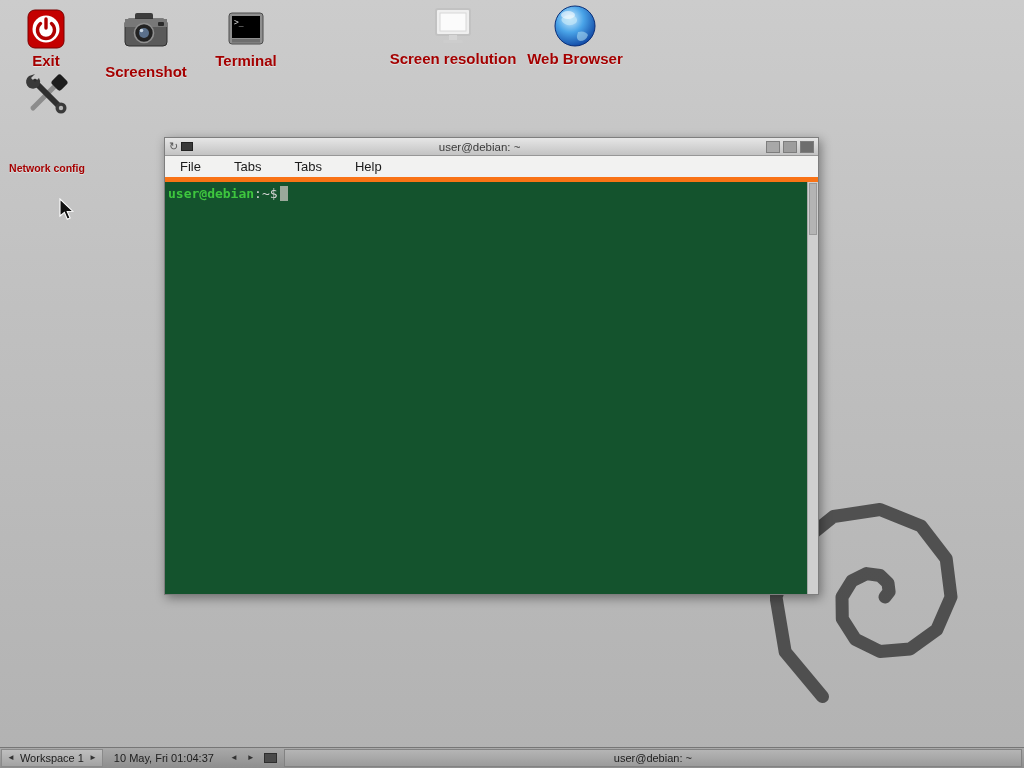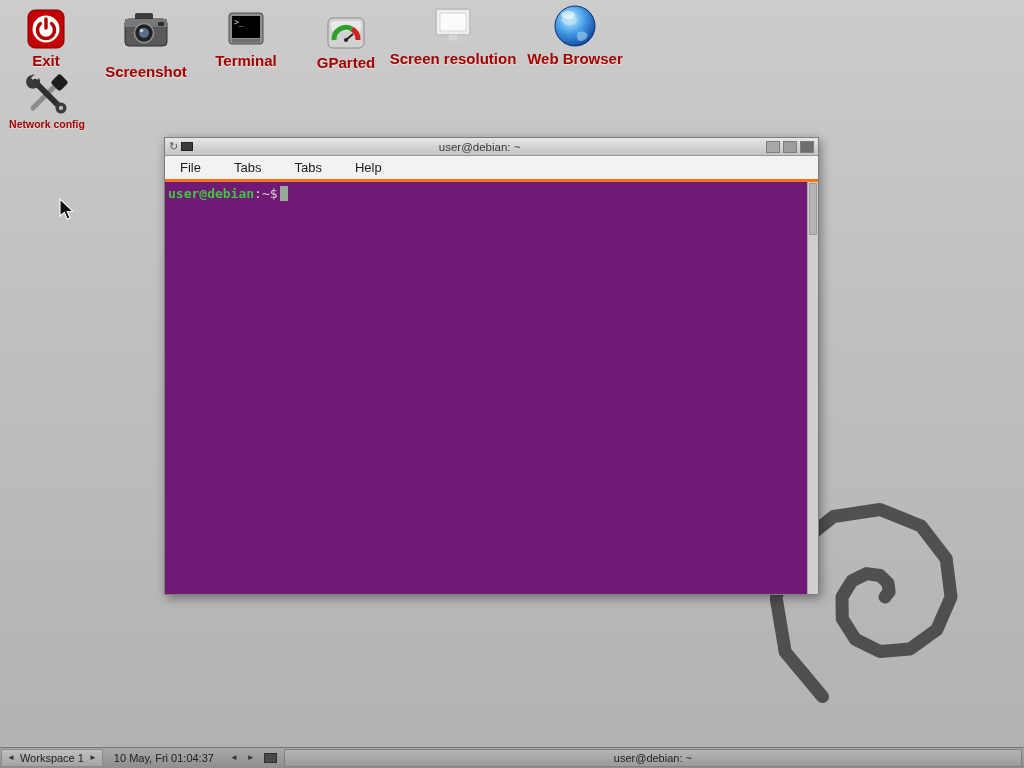--- a/index.html
+++ b/index.html
@@ -40,28 +40,28 @@
   }
   .tb-left-icon { font-size:11px; line-height:11px; color:#555; }
   .tb-mini { width:12px; height:9px; background:#3a3a3a; border:1px solid #222; }
   .tb-title { flex:1; text-align:center; font-size:11.5px; color:#3a3a3a; }
   .tb-btn { width:14px; height:12px; background:#a8a8a8; border:1px solid #7d7d7d; }
   .tb-btn.max { background:#9d9d9d; }
   .tb-btn.close { background:#6e6e6e; }
 
   .menubar {
     height:26px; flex:0 0 26px; background:#f2f2f1;
-    border-bottom:3px solid #f97316;
+    border-bottom:5px solid #f97316;
     display:flex; align-items:center; padding-left:12px; gap:27px;
     font-size:13px; color:#1b1b1b;
   }
   .menubar .mi { padding:2px 3px; }
 
   .term {
-    flex:1; position:relative; background:#701a75;
+    flex:1; position:relative; background:#14532d;
     font-family:"DejaVu Sans Mono", monospace; font-size:13px;
     padding:4px 3px;
   }
   .prompt-line { display:flex; align-items:center; white-space:pre; }
   .p-user { color:#3ec63e; font-weight:bold; }
   .p-rest { color:#d6d6d6; }
   .p-cursor { width:8px; height:15px; background:#9aa89a; margin-left:2px; }
 
   .scrollbar {
     position:absolute; top:0; right:0; bottom:0; width:11px;
@@ -134,33 +134,20 @@
       <svg width="40" height="40" viewBox="0 0 40 40">
         <rect x="3" y="3" width="34" height="31" rx="3" fill="#8f8f8f" stroke="#4d4d4d"></rect>
         <rect x="6" y="6" width="28" height="22" fill="#000"></rect>
         <text x="8" y="15" font-family="DejaVu Sans Mono, monospace" font-size="8" fill="#cfcfcf">&gt;_</text>
         <rect x="6" y="29" width="28" height="3.5" fill="#6e6e6e"></rect>
       </svg>
     </div>
     <div class="lbl">Terminal</div>
   </div>
 
-  <div class="dicon" style="left:306px; top:6px; width:80px;">
-    <div class="art">
-      <svg width="42" height="38" viewBox="0 0 42 38">
-        <rect x="3" y="4" width="36" height="30" rx="5" fill="#d2d2d2" stroke="#8a8a8a"></rect>
-        <rect x="6" y="7" width="30" height="10" rx="3" fill="#e9e9e9"></rect>
-        <path d="M9 26 A12 12 0 0 1 27 15" fill="none" stroke="#2ea02e" stroke-width="5"></path>
-        <path d="M27 15 A12 12 0 0 1 33 26" fill="none" stroke="#cc2222" stroke-width="5"></path>
-        <line x1="21" y1="26" x2="28" y2="20" stroke="#222" stroke-width="2"></line>
-        <circle cx="21" cy="26" r="2" fill="#222"></circle>
-      </svg>
-    </div>
-    <div class="lbl">GParted</div>
-  </div>
 
   <div class="dicon" style="left:388px; top:2px; width:130px;justify-content:flex-end;">
     <div class="art">
       <svg width="44" height="42" viewBox="0 0 44 42">
         <rect x="5" y="3" width="34" height="26" rx="2" fill="#efefef" stroke="#c2c2c2" stroke-width="2"></rect>
         <rect x="9" y="7" width="26" height="18" fill="#fbfbfb" stroke="#d8d8d8"></rect>
         <rect x="18" y="29" width="8" height="5" fill="#d5d5d5"></rect>
         <rect x="12" y="34" width="20" height="3" rx="1.5" fill="#cdcdcd"></rect>
       </svg>
     </div>
@@ -179,21 +166,21 @@
         </defs>
         <circle cx="23" cy="22" r="20" fill="url(#gl)" stroke="#0a2f78"></circle>
         <path d="M10 14 q6 -5 12 -2 q5 3 2 7 q-6 4 -11 1 q-5 -3 -3 -6z" fill="#bfe4f7" opacity=".75"></path>
         <path d="M26 28 q7 -2 10 3 q-2 6 -8 6 q-5 -1 -2 -9z" fill="#a9d7f0" opacity=".6"></path>
         <ellipse cx="16" cy="11" rx="7" ry="4" fill="#ffffff" opacity=".55"></ellipse>
       </svg>
     </div>
     <div class="lbl">Web Browser</div>
   </div>
 
-  <div class="dicon small" style="left:2px; top:70px; width:90px;">
+  <div class="dicon small" style="left:2px; top:70px; width:90px;gap:44px;">
     <div class="art">
       <svg width="48" height="44" viewBox="0 0 48 44">
         <line x1="10" y1="36" x2="34" y2="12" stroke="#8c8c8c" stroke-width="5" stroke-linecap="round"></line>
         <rect x="30" y="4" width="13" height="13" rx="3" transform="rotate(45 36.5 10.5)" fill="#1d1d1d"></rect>
         <line x1="12" y1="10" x2="36" y2="34" stroke="#2f2f2f" stroke-width="6" stroke-linecap="round"></line>
         <path d="M6 4 a7 7 0 1 0 10 2 l-4 4 -4 -4 4 -4z" fill="#3a3a3a"></path>
         <circle cx="38" cy="36" r="5.5" fill="#3a3a3a"></circle>
         <circle cx="38" cy="36" r="2.2" fill="#b7b7b7"></circle>
       </svg>
     </div>

